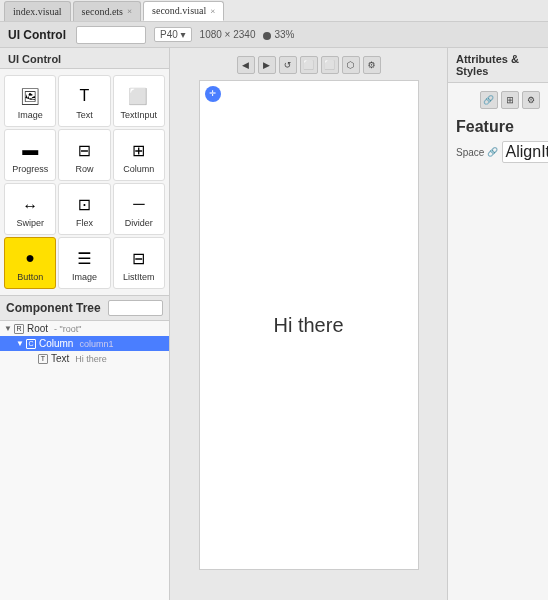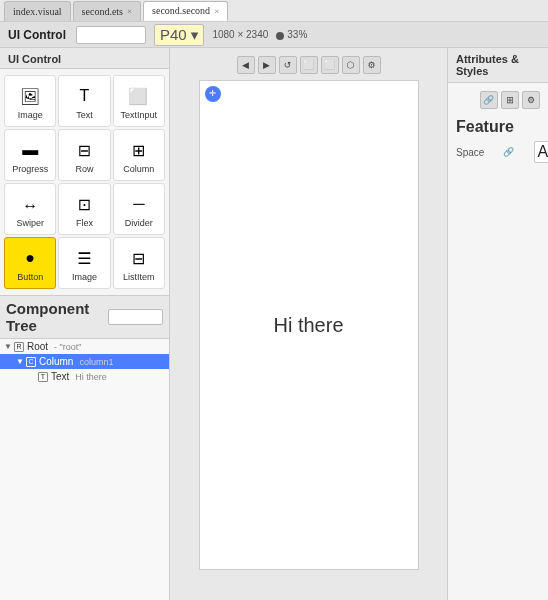--- a/index.html
+++ b/index.html
@@ -67,24 +67,24 @@
       width: 70px;
       height: 18px;
       border: 1px solid #bbb;
       border-radius: 2px;
       background: #fff;
       font-size: 10px;
       padding: 0 4px;
       margin-right: 8px;
     }
     .title-bar-device {
-      font-size: 15px;
+      font-size: 10px;
       color: #555;
       margin-right: 8px;
-      background: #fef9c3;
+      background: #ffffff;
       border: 1px solid #bbb;
       border-radius: 2px;
       padding: 1px 5px;
     }
     .title-bar-res {
       font-size: 10px;
       color: #555;
       margin-right: 8px;
     }
     .title-bar-zoom {
@@ -183,21 +183,21 @@
     }
     .tree-header {
       display: flex;
       align-items: center;
       justify-content: space-between;
       padding: 4px 6px;
       background: #e8e8e8;
       border-bottom: 1px solid #ccc;
     }
     .tree-title {
-      font-size: 15px;
+      font-size: 12px;
       font-weight: 600;
       color: #333;
     }
     .tree-search {
       width: 55px;
       height: 16px;
       border: 1px solid #bbb;
       border-radius: 2px;
       background: #fff;
       font-size: 9px;
@@ -375,21 +375,21 @@
     .feature-title {
       font-size: 16px;
       font-weight: 600;
       color: #333;
       margin-bottom: 5px;
     }
     .feature-row {
       display: flex;
       align-items: center;
       margin-bottom: 4px;
-      gap: 19px;
+      gap: 3px;
     }
     .feature-label {
       font-size: 10px;
       color: #555;
       width: 35px;
     }
     .feature-value {
       font-size: 16px;
       color: #222;
       background: #fff;
@@ -409,21 +409,21 @@
 
 <div class="tab-bar">
   <div class="tab">
     <span>index.visual</span>
   </div>
   <div class="tab">
     <span>second.ets</span>
     <span class="tab-close">×</span>
   </div>
   <div class="tab active">
-    <span>second.second</span>
+    <span>second.visual</span>
     <span class="tab-close">×</span>
   </div>
 </div>
 
 <div class="title-bar">
   <span class="title-bar-left">UI Control</span>
   <input class="title-bar-search" type="text" style="">
   <span class="title-bar-device">P40 ▾</span>
   <span class="title-bar-res">1080 × 2340</span>
   <div class="title-bar-zoom">

